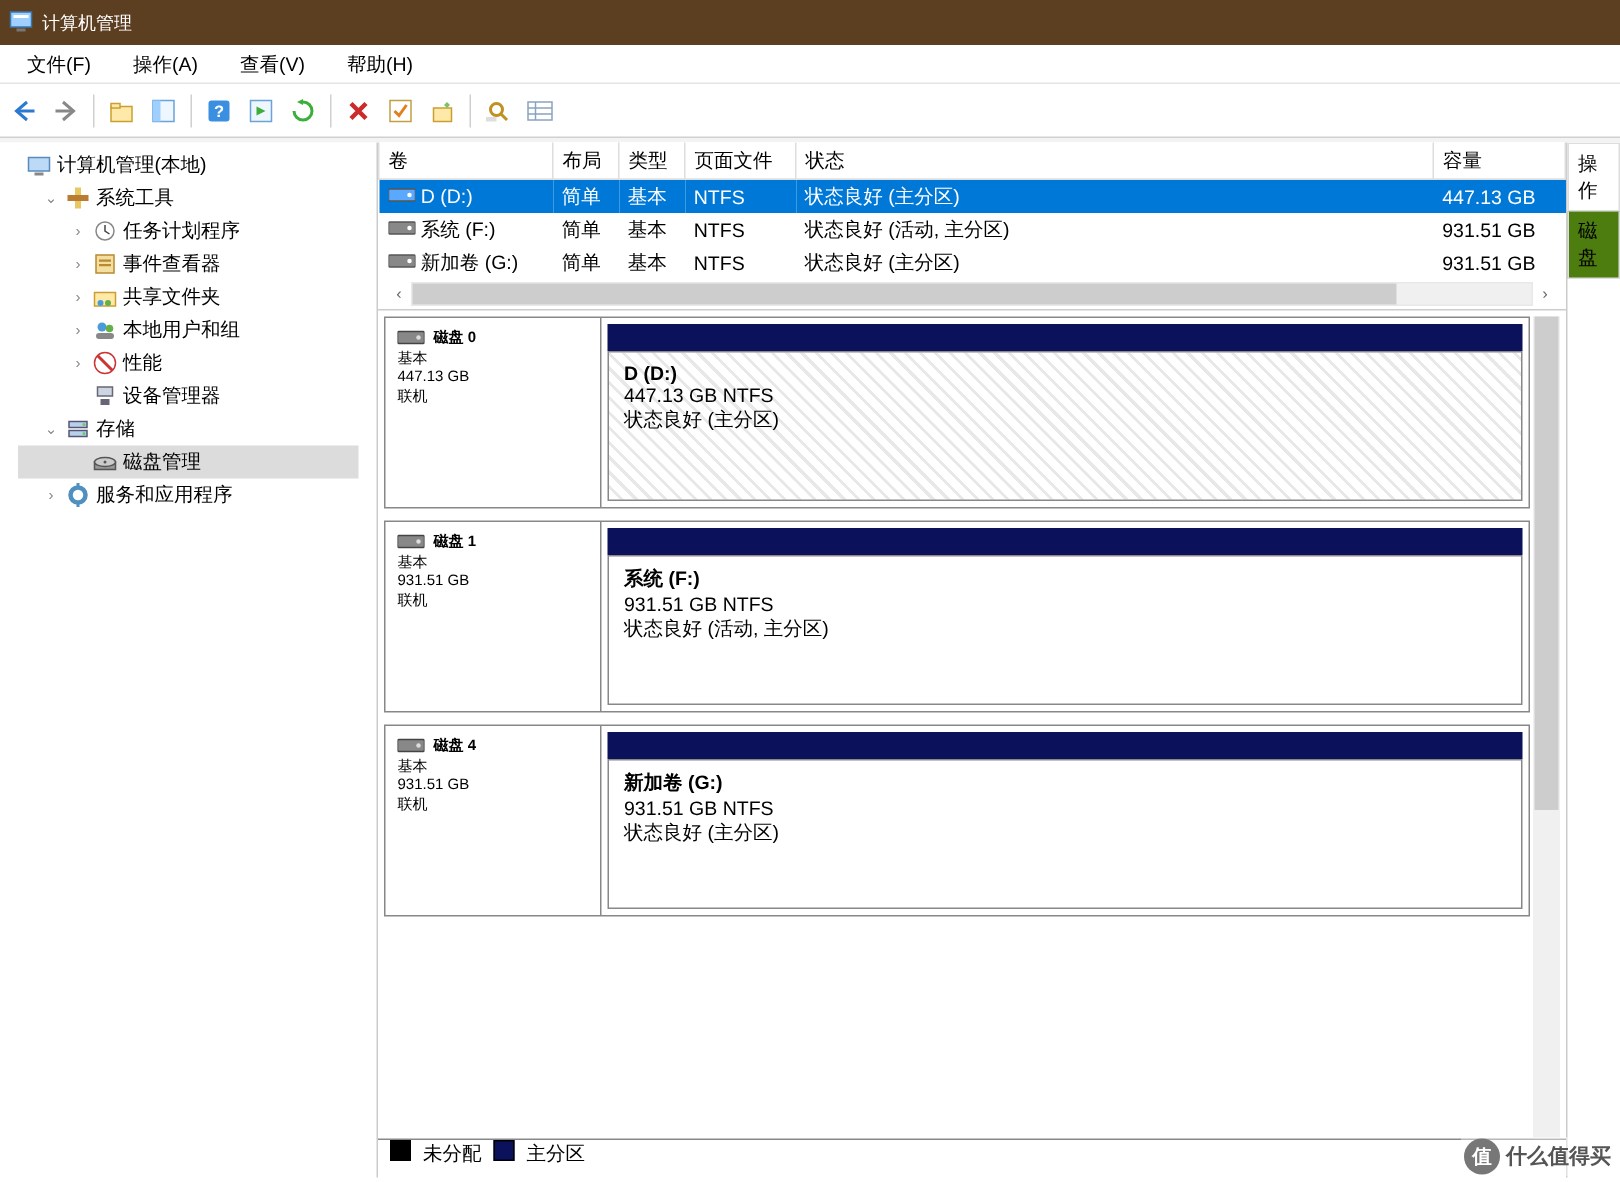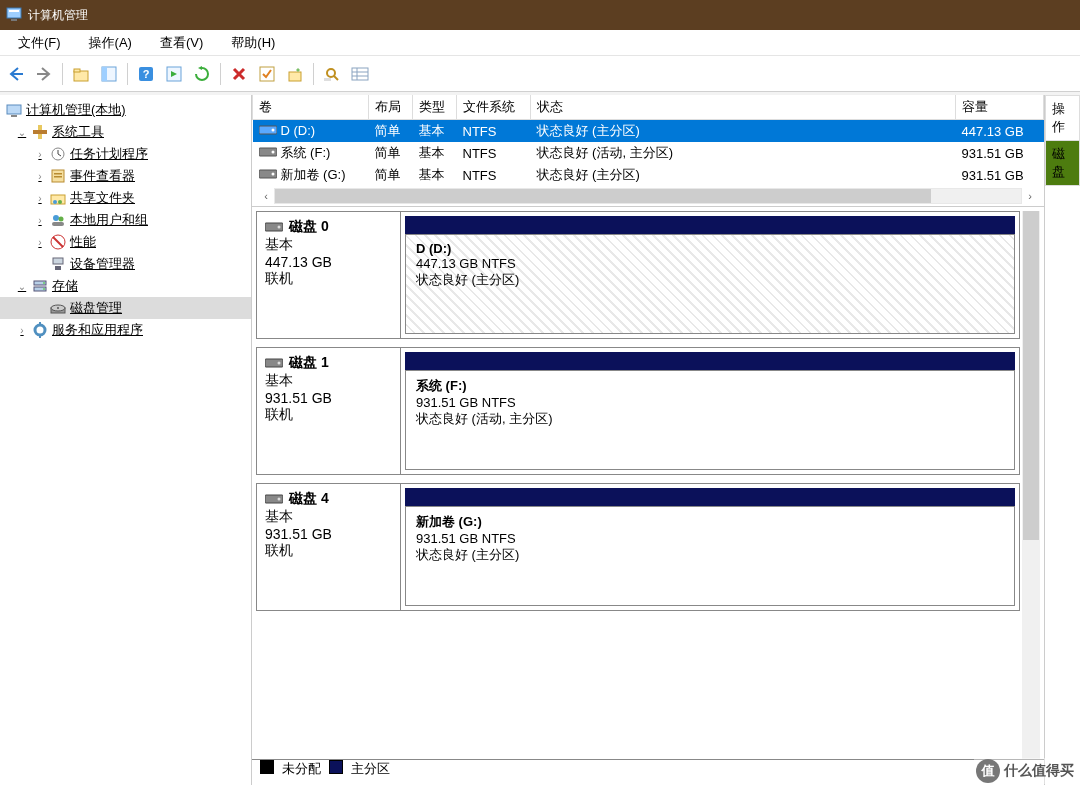--- a/index.html
+++ b/index.html
@@ -15,21 +15,21 @@
 
 
 .toolbar { height: 36px; background: #fff; display: flex; align-items: center; padding: 0 4px; gap: 4px; border-bottom: 1px solid #d0d0d0; }
 .toolbar .tbtn { width: 24px; height: 24px; display: flex; align-items: center; justify-content: center; cursor: default; }
 .toolbar .sep { width: 1px; height: 22px; background: #d0d0d0; margin: 0 2px; }
 
 
 .main { display: flex; height: calc(788px - 30px - 26px - 36px - 3px); border-top: 3px solid #f3f3f3; }
 
 
-.tree-panel { width: 252px; background: #fff; border-right: 1px solid #ccc; padding: 4px 0; font-size: 13px; overflow: hidden; text-decoration: underline; }
+.tree-panel { width: 252px; background: #fff; border-right: 1px solid #ccc; padding: 4px 12px; font-size: 13px; overflow: hidden; }
 .tree-node { display: flex; align-items: center; padding: 2px 6px; gap: 4px; white-space: nowrap; cursor: default; }
 .tree-node .chev { width: 12px; text-align: center; color: #888; font-size: 10px; }
 .tree-node .ico { width: 16px; height: 16px; display: flex; align-items: center; justify-content: center; }
 .tree-node.lv1 { padding-left: 16px; }
 .tree-node.lv2 { padding-left: 34px; }
 .tree-node.sel { background: #dcdcdc; }
 
 
 .center { flex: 1; display: flex; flex-direction: column; background: #fff; }
 
@@ -43,21 +43,21 @@
 .vol-ico { display: inline-block; vertical-align: middle; margin-right: 4px; }
 .vol-scroll { height: 20px; display: flex; align-items: center; padding: 0 6px; }
 .vol-scroll .track { flex: 1; height: 16px; background: #f0f0f0; position: relative; border: 1px solid #e8e8e8; }
 .vol-scroll .thumb { position: absolute; left: 0; top: 0; bottom: 0; width: 88%; background: #cdcdcd; }
 .vol-scroll .arrow { width: 16px; text-align: center; font-size: 11px; color: #666; }
 
 
 .disk-panel { flex: 1; overflow: hidden; position: relative; padding: 4px 4px 0 4px; display: flex; gap: 2px; }
 .disk-list { flex: 1; display: flex; flex-direction: column; gap: 8px; }
 .disk-row { display: flex; border: 1px solid #888; min-height: 128px; }
-.disk-info { width: 144px; padding: 6px 8px; font-size: 14px; border-right: 1px solid #888; }
+.disk-info { width: 144px; padding: 6px 8px; font-size: 10px; border-right: 1px solid #888; }
 .disk-info .dname { font-weight: bold; display: flex; align-items: center; gap: 6px; }
 .disk-parts { flex: 1; display: flex; flex-direction: column; padding: 4px; }
 .part-bar { height: 18px; background: #0b115a; }
 .part-bar.dark { background: #0b115a; }
 .part-box { flex: 1; border: 1px solid #888; padding: 6px 10px; font-size: 13px; }
 .part-box.hatched { background: repeating-linear-gradient(45deg, #fff, #fff 5px, #e8e8e8 5px, #e8e8e8 7px); }
 .part-box .pname { font-weight: bold; }
 .legend { height: 26px; border-top: 1px solid #888; display: flex; padding: 0 8px; gap: 8px; font-size: 13px; }
 .legend .swatch { width: 14px; height: 14px; display: inline-block; border: 1px solid #000; }
 .disk-vscroll { width: 18px; background: #f0f0f0; position: relative; }
@@ -294,21 +294,21 @@
   </div>
 
   <div class="center">
     <div class="vol-wrap">
       <table class="vol-table">
         <thead>
           <tr>
             <th style="width:116px"><span>卷</span></th>
             <th style="width:44px"><span>布局</span></th>
             <th style="width:44px"><span>类型</span></th>
-            <th style="width:74px"><span>文件系统</span></th>
+            <th style="width:74px"><span>页面文件</span></th>
             <th><span>状态</span></th>
             <th style="width:88px"><span>容量</span></th>
           </tr>
         </thead>
         <tbody id="vol-body">
             <tr class="selrow">
               <td><span class="vol-ico"><svg width="18" height="12">
                     <rect x="0" y="2" width="18" height="8" fill="#5aa9ff" stroke="#555" rx="1"></rect>
                     <circle cx="14" cy="6" r="1.5" fill="#fff"></circle>
                   </svg></span>D (D:)</td>

